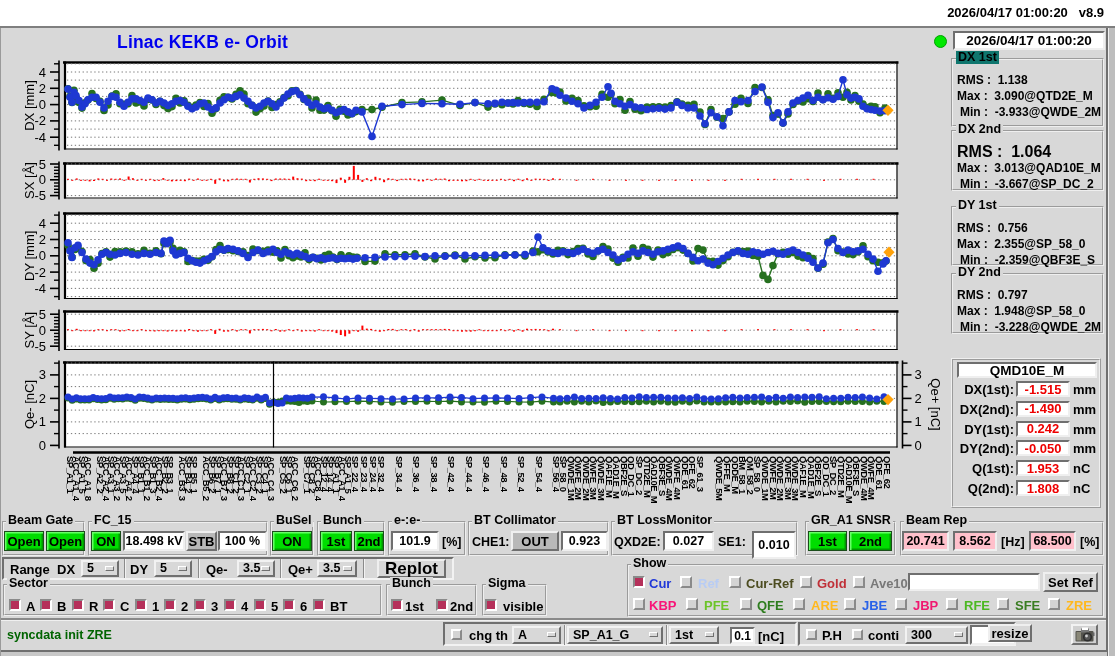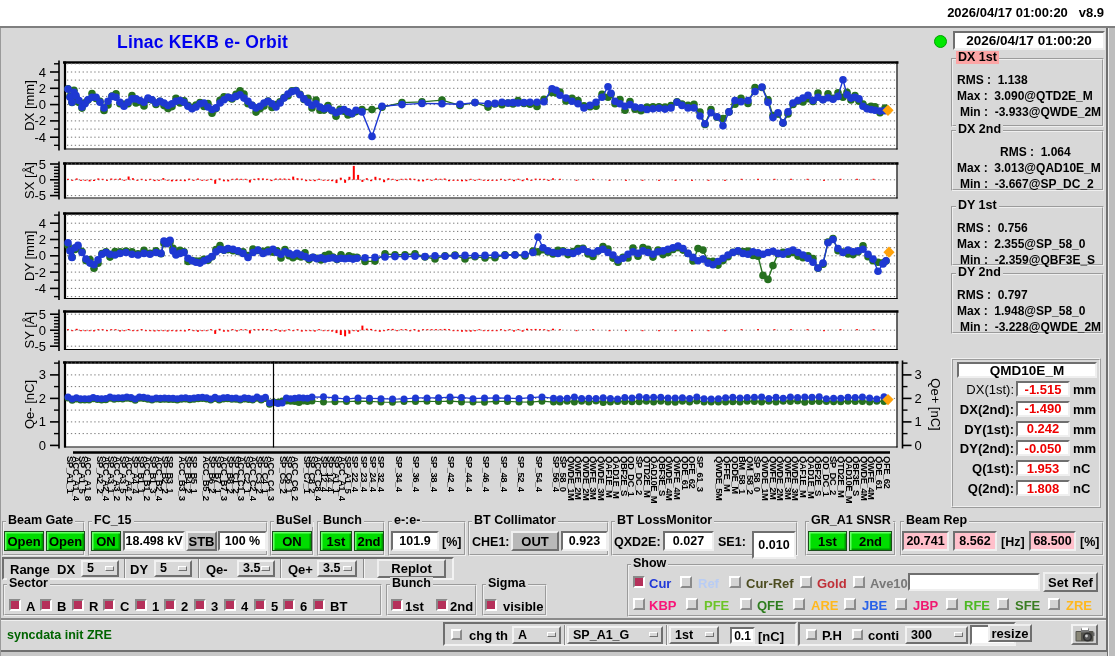--- a/index.html
+++ b/index.html
@@ -1441,42 +1441,42 @@
     <text x="876.0" y="456.0" font-size="9.5" font-weight="bold" fill="#000" transform="rotate(90 876.0 456.0)" letter-spacing="-0.5">QDE_61</text>
     <text x="883.6" y="456.0" font-size="9.5" font-weight="bold" fill="#000" transform="rotate(90 883.6 456.0)" letter-spacing="-0.5">QFE_62</text>
   </svg>
 <div style="position:absolute;left:0;top:0;width:1115px;height:26px;background:#ffffff;"></div>
 <div style="position:absolute;left:0;top:5px;width:1104px;text-align:right;font-weight:bold;font-size:13px;color:#000;">2026/04/17 01:00:20&nbsp;&nbsp;&nbsp;v8.9</div>
 <div style="position:absolute;left:0;top:26px;width:1115px;height:2px;background:#7f7f7f;"></div>
 <div style="position:absolute;left:117px;top:33px;font-weight:bold;font-size:17.5px;line-height:19.5px;color:#0000ee;white-space:nowrap;letter-spacing:0.2px;">Linac KEKB e- Orbit</div>
 <div style="position:absolute;left:934px;top:35px;width:13px;height:13px;border-radius:50%;background:#00e800;border:1px solid #00a000;"></div>
 <div style="position:absolute;left:953px;top:31px;width:152px;height:19px;background:#ffffff;border:2px solid;border-color:#6f6f6f #efefef #efefef #6f6f6f;font-weight:bold;font-size:13.5px;display:flex;align-items:center;justify-content:center;color:#000;white-space:nowrap;">2026/04/17 01:00:20</div>
 <div style="position:absolute;left:951px;top:58px;width:153px;height:69px;border:2px groove #efefef;"></div>
-<div style="position:absolute;left:956px;top:51px;background:#fca5a5;padding:0 2px;font-weight:bold;font-size:12.5px;line-height:13px;white-space:nowrap;">DX 1st</div>
+<div style="position:absolute;left:956px;top:51px;background:#0f766e;padding:0 2px;font-weight:bold;font-size:12.5px;line-height:13px;white-space:nowrap;">DX 1st</div>
 <div style="position:absolute;left:957px;top:73px;font-weight:bold;font-size:12px;line-height:14px;color:#000;white-space:nowrap;">RMS&nbsp;:&nbsp;&nbsp;1.138</div>
 <div style="position:absolute;left:957px;top:89px;font-weight:bold;font-size:12px;line-height:14px;color:#000;white-space:nowrap;">Max&nbsp;:&nbsp;&nbsp;3.090@QTD2E_M</div>
 <div style="position:absolute;left:960px;top:105px;font-weight:bold;font-size:12px;line-height:14px;color:#000;white-space:nowrap;">Min&nbsp;:&nbsp;&nbsp;-3.933@QWDE_2M</div>
 <div style="position:absolute;left:951px;top:130px;width:153px;height:61px;border:2px groove #efefef;"></div>
 <div style="position:absolute;left:956px;top:123px;background:#d8d8d8;padding:0 2px;font-weight:bold;font-size:12.5px;line-height:13px;white-space:nowrap;">DX 2nd</div>
-<div style="position:absolute;left:1000px;top:145px;font-weight:bold;font-size:12px;line-height:14px;color:#000;white-space:nowrap;">RMS&nbsp;:&nbsp;&nbsp;1.064</div>
+<div style="position:absolute;left:957px;top:145px;font-weight:bold;font-size:16px;line-height:14px;color:#000;white-space:nowrap;">RMS&nbsp;:&nbsp;&nbsp;1.064</div>
 <div style="position:absolute;left:957px;top:161px;font-weight:bold;font-size:12px;line-height:14px;color:#000;white-space:nowrap;">Max&nbsp;:&nbsp;&nbsp;3.013@QAD10E_M</div>
 <div style="position:absolute;left:960px;top:177px;font-weight:bold;font-size:12px;line-height:14px;color:#000;white-space:nowrap;">Min&nbsp;:&nbsp;&nbsp;-3.667@SP_DC_2</div>
 <div style="position:absolute;left:951px;top:206px;width:153px;height:60px;border:2px groove #efefef;"></div>
 <div style="position:absolute;left:956px;top:199px;background:#d8d8d8;padding:0 2px;font-weight:bold;font-size:12.5px;line-height:13px;white-space:nowrap;">DY 1st</div>
 <div style="position:absolute;left:957px;top:221px;font-weight:bold;font-size:12px;line-height:14px;color:#000;white-space:nowrap;">RMS&nbsp;:&nbsp;&nbsp;0.756</div>
 <div style="position:absolute;left:957px;top:237px;font-weight:bold;font-size:12px;line-height:14px;color:#000;white-space:nowrap;">Max&nbsp;:&nbsp;&nbsp;2.355@SP_58_0</div>
 <div style="position:absolute;left:960px;top:253px;font-weight:bold;font-size:12px;line-height:14px;color:#000;white-space:nowrap;">Min&nbsp;:&nbsp;&nbsp;-2.359@QBF3E_S</div>
 <div style="position:absolute;left:951px;top:273px;width:153px;height:61px;border:2px groove #efefef;"></div>
 <div style="position:absolute;left:956px;top:266px;background:#d8d8d8;padding:0 2px;font-weight:bold;font-size:12.5px;line-height:13px;white-space:nowrap;">DY 2nd</div>
 <div style="position:absolute;left:957px;top:288px;font-weight:bold;font-size:12px;line-height:14px;color:#000;white-space:nowrap;">RMS&nbsp;:&nbsp;&nbsp;0.797</div>
 <div style="position:absolute;left:957px;top:304px;font-weight:bold;font-size:12px;line-height:14px;color:#000;white-space:nowrap;">Max&nbsp;:&nbsp;&nbsp;1.948@SP_58_0</div>
 <div style="position:absolute;left:960px;top:320px;font-weight:bold;font-size:12px;line-height:14px;color:#000;white-space:nowrap;">Min&nbsp;:&nbsp;&nbsp;-3.228@QWDE_2M</div>
 <div style="position:absolute;left:951px;top:358px;width:150px;height:150px;border:2px ridge #efefef;"></div>
 <div style="position:absolute;left:957px;top:362px;width:140px;height:16px;background:#ffffff;border:2px solid;border-color:#6f6f6f #efefef #efefef #6f6f6f;font-weight:bold;font-size:13.5px;display:flex;align-items:center;justify-content:center;color:#000;white-space:nowrap;">QMD10E_M</div>
-<div style="position:absolute;left:940px;top:382.0px;width:74px;text-align:right;font-weight:normal;font-size:13px;">DX(1st):</div>
+<div style="position:absolute;left:940px;top:382.0px;width:74px;text-align:right;font-weight:bold;font-size:13px;">DX(1st):</div>
 <div style="position:absolute;left:1016px;top:381.0px;width:54px;height:16.0px;background:#ffffff;border:2px solid;border-color:#6f6f6f #efefef #efefef #6f6f6f;font-weight:bold;font-size:13px;display:flex;align-items:center;justify-content:center;color:#ee0000;white-space:nowrap;">-1.515</div>
 <div style="position:absolute;left:1073px;top:382.0px;font-weight:bold;font-size:13px;line-height:15px;color:#000;white-space:nowrap;">mm</div>
 <div style="position:absolute;left:940px;top:401.8px;width:74px;text-align:right;font-weight:bold;font-size:13px;">DX(2nd):</div>
 <div style="position:absolute;left:1016px;top:400.8px;width:54px;height:16.0px;background:#ffffff;border:2px solid;border-color:#6f6f6f #efefef #efefef #6f6f6f;font-weight:bold;font-size:13px;display:flex;align-items:center;justify-content:center;color:#ee0000;white-space:nowrap;text-align:right;">-1.490</div>
 <div style="position:absolute;left:1073px;top:401.8px;font-weight:bold;font-size:13px;line-height:15px;color:#000;white-space:nowrap;">mm</div>
 <div style="position:absolute;left:940px;top:421.6px;width:74px;text-align:right;font-weight:bold;font-size:13px;">DY(1st):</div>
 <div style="position:absolute;left:1016px;top:420.6px;width:54px;height:16.0px;background:#ffffff;border:2px solid;border-color:#6f6f6f #efefef #efefef #6f6f6f;font-weight:bold;font-size:13px;display:flex;align-items:center;justify-content:center;color:#ee0000;white-space:nowrap;">0.242</div>
 <div style="position:absolute;left:1073px;top:421.6px;font-weight:bold;font-size:13px;line-height:15px;color:#000;white-space:nowrap;">mm</div>
 <div style="position:absolute;left:940px;top:441.4px;width:74px;text-align:right;font-weight:bold;font-size:13px;">DY(2nd):</div>
 <div style="position:absolute;left:1016px;top:440.4px;width:54px;height:16.0px;background:#ffffff;border:2px solid;border-color:#6f6f6f #efefef #efefef #6f6f6f;font-weight:bold;font-size:13px;display:flex;align-items:center;justify-content:center;color:#ee0000;white-space:nowrap;">-0.050</div>
@@ -1545,21 +1545,21 @@
 <div style="position:absolute;left:206px;top:562px;font-weight:bold;font-size:13px;line-height:15px;color:#000;white-space:nowrap;">Qe-</div>
 <div style="position:absolute;left:237px;top:560px;width:38px;height:17px;background:#d8d8d8;border:2px solid;border-color:#f2f2f2 #6f6f6f #6f6f6f #f2f2f2;"></div>
 <div style="position:absolute;left:243px;top:561.0px;font-weight:bold;font-size:12.5px;line-height:14.5px;color:#000;white-space:nowrap;">3.5</div>
 <div style="position:absolute;left:261px;top:565.5px;width:9px;height:5px;background:#d8d8d8;border:1.5px solid;border-color:#ffffff #6f6f6f #6f6f6f #ffffff;"></div>
 <div style="position:absolute;left:280px;top:559px;width:2px;height:19px;border-left:1px solid #8a8a8a;border-right:1px solid #f2f2f2;"></div>
 <div style="position:absolute;left:288px;top:562px;font-weight:bold;font-size:13px;line-height:15px;color:#000;white-space:nowrap;">Qe+</div>
 <div style="position:absolute;left:317px;top:560px;width:40px;height:17px;background:#d8d8d8;border:2px solid;border-color:#f2f2f2 #6f6f6f #6f6f6f #f2f2f2;"></div>
 <div style="position:absolute;left:323px;top:561.0px;font-weight:bold;font-size:12.5px;line-height:14.5px;color:#000;white-space:nowrap;">3.5</div>
 <div style="position:absolute;left:343px;top:565.5px;width:9px;height:5px;background:#d8d8d8;border:1.5px solid;border-color:#ffffff #6f6f6f #6f6f6f #ffffff;"></div>
 <div style="position:absolute;left:363px;top:559px;width:2px;height:19px;border-left:1px solid #8a8a8a;border-right:1px solid #f2f2f2;"></div>
-<div style="position:absolute;left:377px;top:559px;width:69px;height:19px;background:#d8d8d8;border:2px solid;border-color:#efefef #6f6f6f #6f6f6f #efefef;font-weight:bold;font-size:13px;display:flex;align-items:center;justify-content:center;">Replot</div>
+<div style="position:absolute;left:377px;top:559px;width:69px;height:19px;background:#d8d8d8;border:2px solid;border-color:#efefef #6f6f6f #6f6f6f #efefef;font-weight:bold;font-size:17px;display:flex;align-items:center;justify-content:center;">Replot</div>
 <div style="position:absolute;left:3px;top:584px;width:379px;height:32px;border:2px groove #efefef;"></div>
 <div style="position:absolute;left:7px;top:577px;background:#d8d8d8;padding:0 2px;font-weight:bold;font-size:12.5px;line-height:13px;white-space:nowrap;">Sector</div>
 <div style="position:absolute;left:9px;top:599px;width:12px;height:12px;background:#b5305a;border:2px solid;border-color:#8a8a8a #ffffff #ffffff #8a8a8a;"></div>
 <div style="position:absolute;left:26px;top:599px;font-weight:bold;font-size:13px;line-height:15px;color:#000;white-space:nowrap;">A</div>
 <div style="position:absolute;left:40px;top:599px;width:12px;height:12px;background:#b5305a;border:2px solid;border-color:#8a8a8a #ffffff #ffffff #8a8a8a;"></div>
 <div style="position:absolute;left:57px;top:599px;font-weight:bold;font-size:13px;line-height:15px;color:#000;white-space:nowrap;">B</div>
 <div style="position:absolute;left:72px;top:599px;width:12px;height:12px;background:#b5305a;border:2px solid;border-color:#8a8a8a #ffffff #ffffff #8a8a8a;"></div>
 <div style="position:absolute;left:89px;top:599px;font-weight:bold;font-size:13px;line-height:15px;color:#000;white-space:nowrap;">R</div>
 <div style="position:absolute;left:103px;top:599px;width:12px;height:12px;background:#b5305a;border:2px solid;border-color:#8a8a8a #ffffff #ffffff #8a8a8a;"></div>
 <div style="position:absolute;left:120px;top:599px;font-weight:bold;font-size:13px;line-height:15px;color:#000;white-space:nowrap;">C</div>

